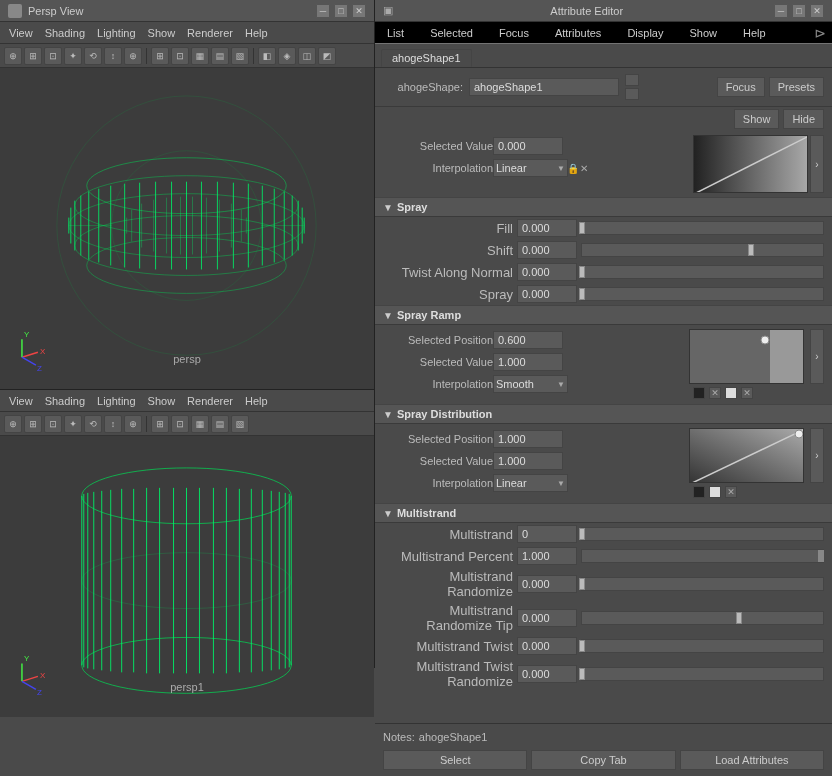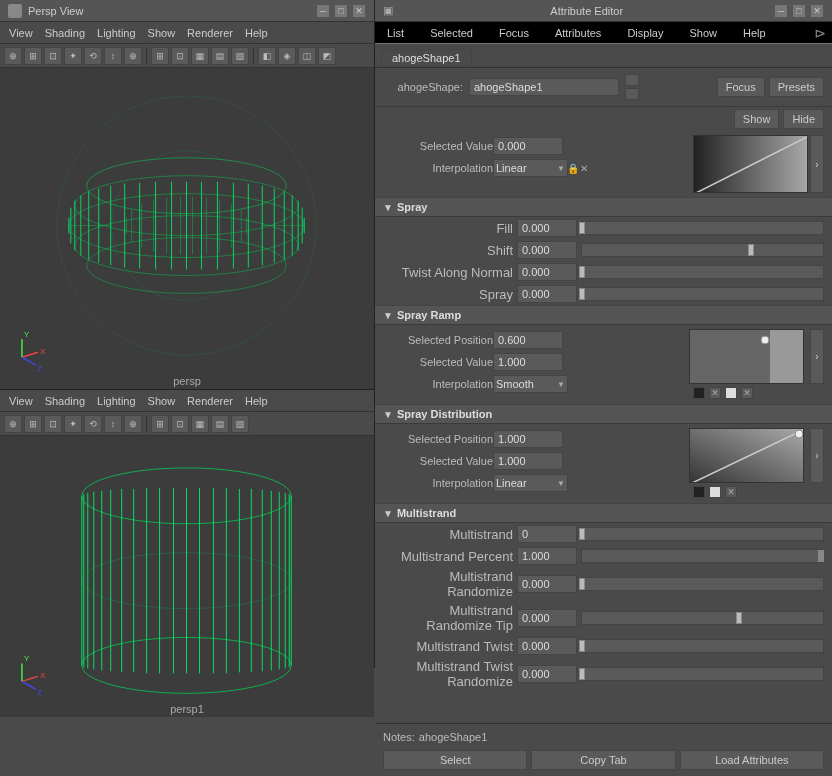--- a/index.html
+++ b/index.html
@@ -74,21 +74,21 @@
 
     .viewport-3d {
       flex: 1;
       background: #3c3c3c;
       position: relative;
       overflow: hidden;
     }
 
     .viewport-label {
       position: absolute;
-      bottom: 2px;
+      bottom: 24px;
       left: 50%;
       transform: translateX(-50%);
       color: #aaa;
       font-size: 11px;
     }
 
     
     .viewport-svg {
       width: 100%; height: 100%;
     }

